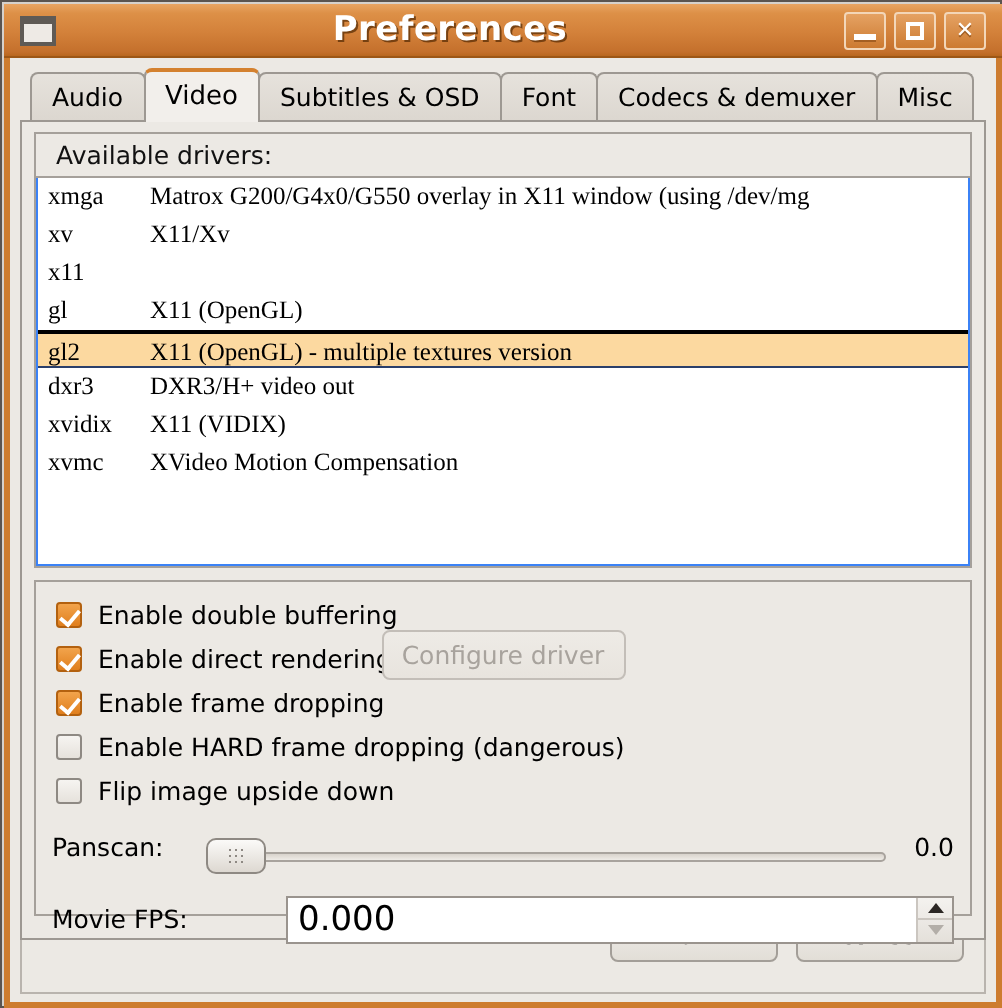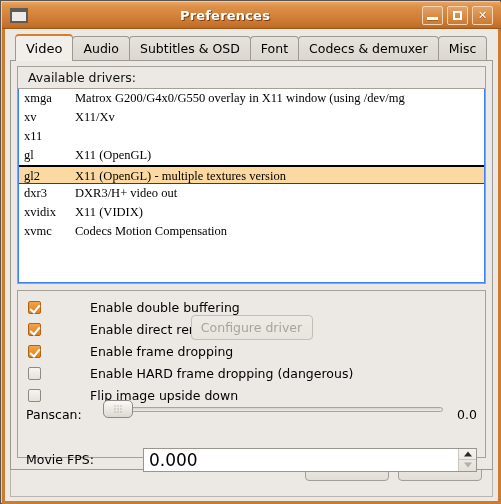--- a/index.html
+++ b/index.html
@@ -63,21 +63,21 @@
     box-sizing: border-box;
     margin-left: 4px;
     background: #eeeae5;
     border: 2px solid #5f5a55;
     border-top-width: 4px;
     flex: none;
   }
   .title-text {
     flex: 1;
     text-align: center;
-    font-size: 13px;
+    font-size: 17px;
     font-weight: bold;
     color: #ffffff;
     text-shadow: 1px 1px 0 rgba(90,45,5,0.75);
     letter-spacing: 0.2px;
     white-space: nowrap;
     overflow: hidden;
   }
   .win-btns {
     display: flex;
     gap: 4px;
@@ -274,21 +274,20 @@
     margin-top: 6px;
     height: 168px;
     padding: 5px 8px 4px 8px;
   }
   .chk-row {
     display: flex;
     align-items: center;
     height: 22px;
     font-size: 12.5px;
     cursor: pointer;
-    gap: 41px;
   }
   .chk {
     width: 13px; height: 13px;
     box-sizing: border-box;
     flex: none;
     margin-right: 8px;
     margin-left: 2px;
     border: 1px solid #8e8983;
     background: linear-gradient(to bottom, #f6f4f1, #e6e2dc);
     border-radius: 2px;
@@ -303,21 +302,21 @@
     position: absolute;
     left: 3px; top: 1px;
     width: 4px; height: 8px;
     border: solid #ffffff;
     border-width: 0 2px 2px 0;
     transform: rotate(40deg);
   }
 
   .slider-row {
     display: flex;
-    align-items: flex-start;
+    align-items: flex-end;
     height: 24px;
     font-size: 12.5px;
     margin-top: 1px;
   }
   .slider-label { width: 78px; flex: none; }
   .slider-track {
     flex: 1;
     height: 5px;
     box-sizing: border-box;
     background: linear-gradient(to bottom, #d8d3cc, #eeebe6);
@@ -456,25 +455,25 @@
         </div>
         <div class="win-btn">
           <span class="g">✕</span>
         </div>
       </div>
     </div>
 
     <div class="content">
 
       <div class="tabstrip">
+        <div class="tab">
+          <span>Audio</span>
+        </div>
         <div class="tab active">
           <span>Video</span>
-        </div>
-        <div class="tab">
-          <span>Audio</span>
         </div>
         <div class="tab">
           <span>Subtitles &amp; OSD</span>
         </div>
         <div class="tab">
           <span>Font</span>
         </div>
         <div class="tab">
           <span>Codecs &amp; demuxer</span>
         </div>
@@ -510,21 +509,21 @@
             <div class="drv-row">
               <span class="drv-name">dxr3</span>
               <span class="drv-desc">DXR3/H+ video out</span>
             </div>
             <div class="drv-row">
               <span class="drv-name">xvidix</span>
               <span class="drv-desc">X11 (VIDIX)</span>
             </div>
             <div class="drv-row">
               <span class="drv-name">xvmc</span>
-              <span class="drv-desc">Codecs Motion Compensation</span>
+              <span class="drv-desc">XVideo Motion Compensation</span>
             </div>
           </div>
         </div>
 
         <div class="btn disabled configure-btn">
           <span>Configure driver</span>
         </div>
 
         <div class="options-frame">
 

